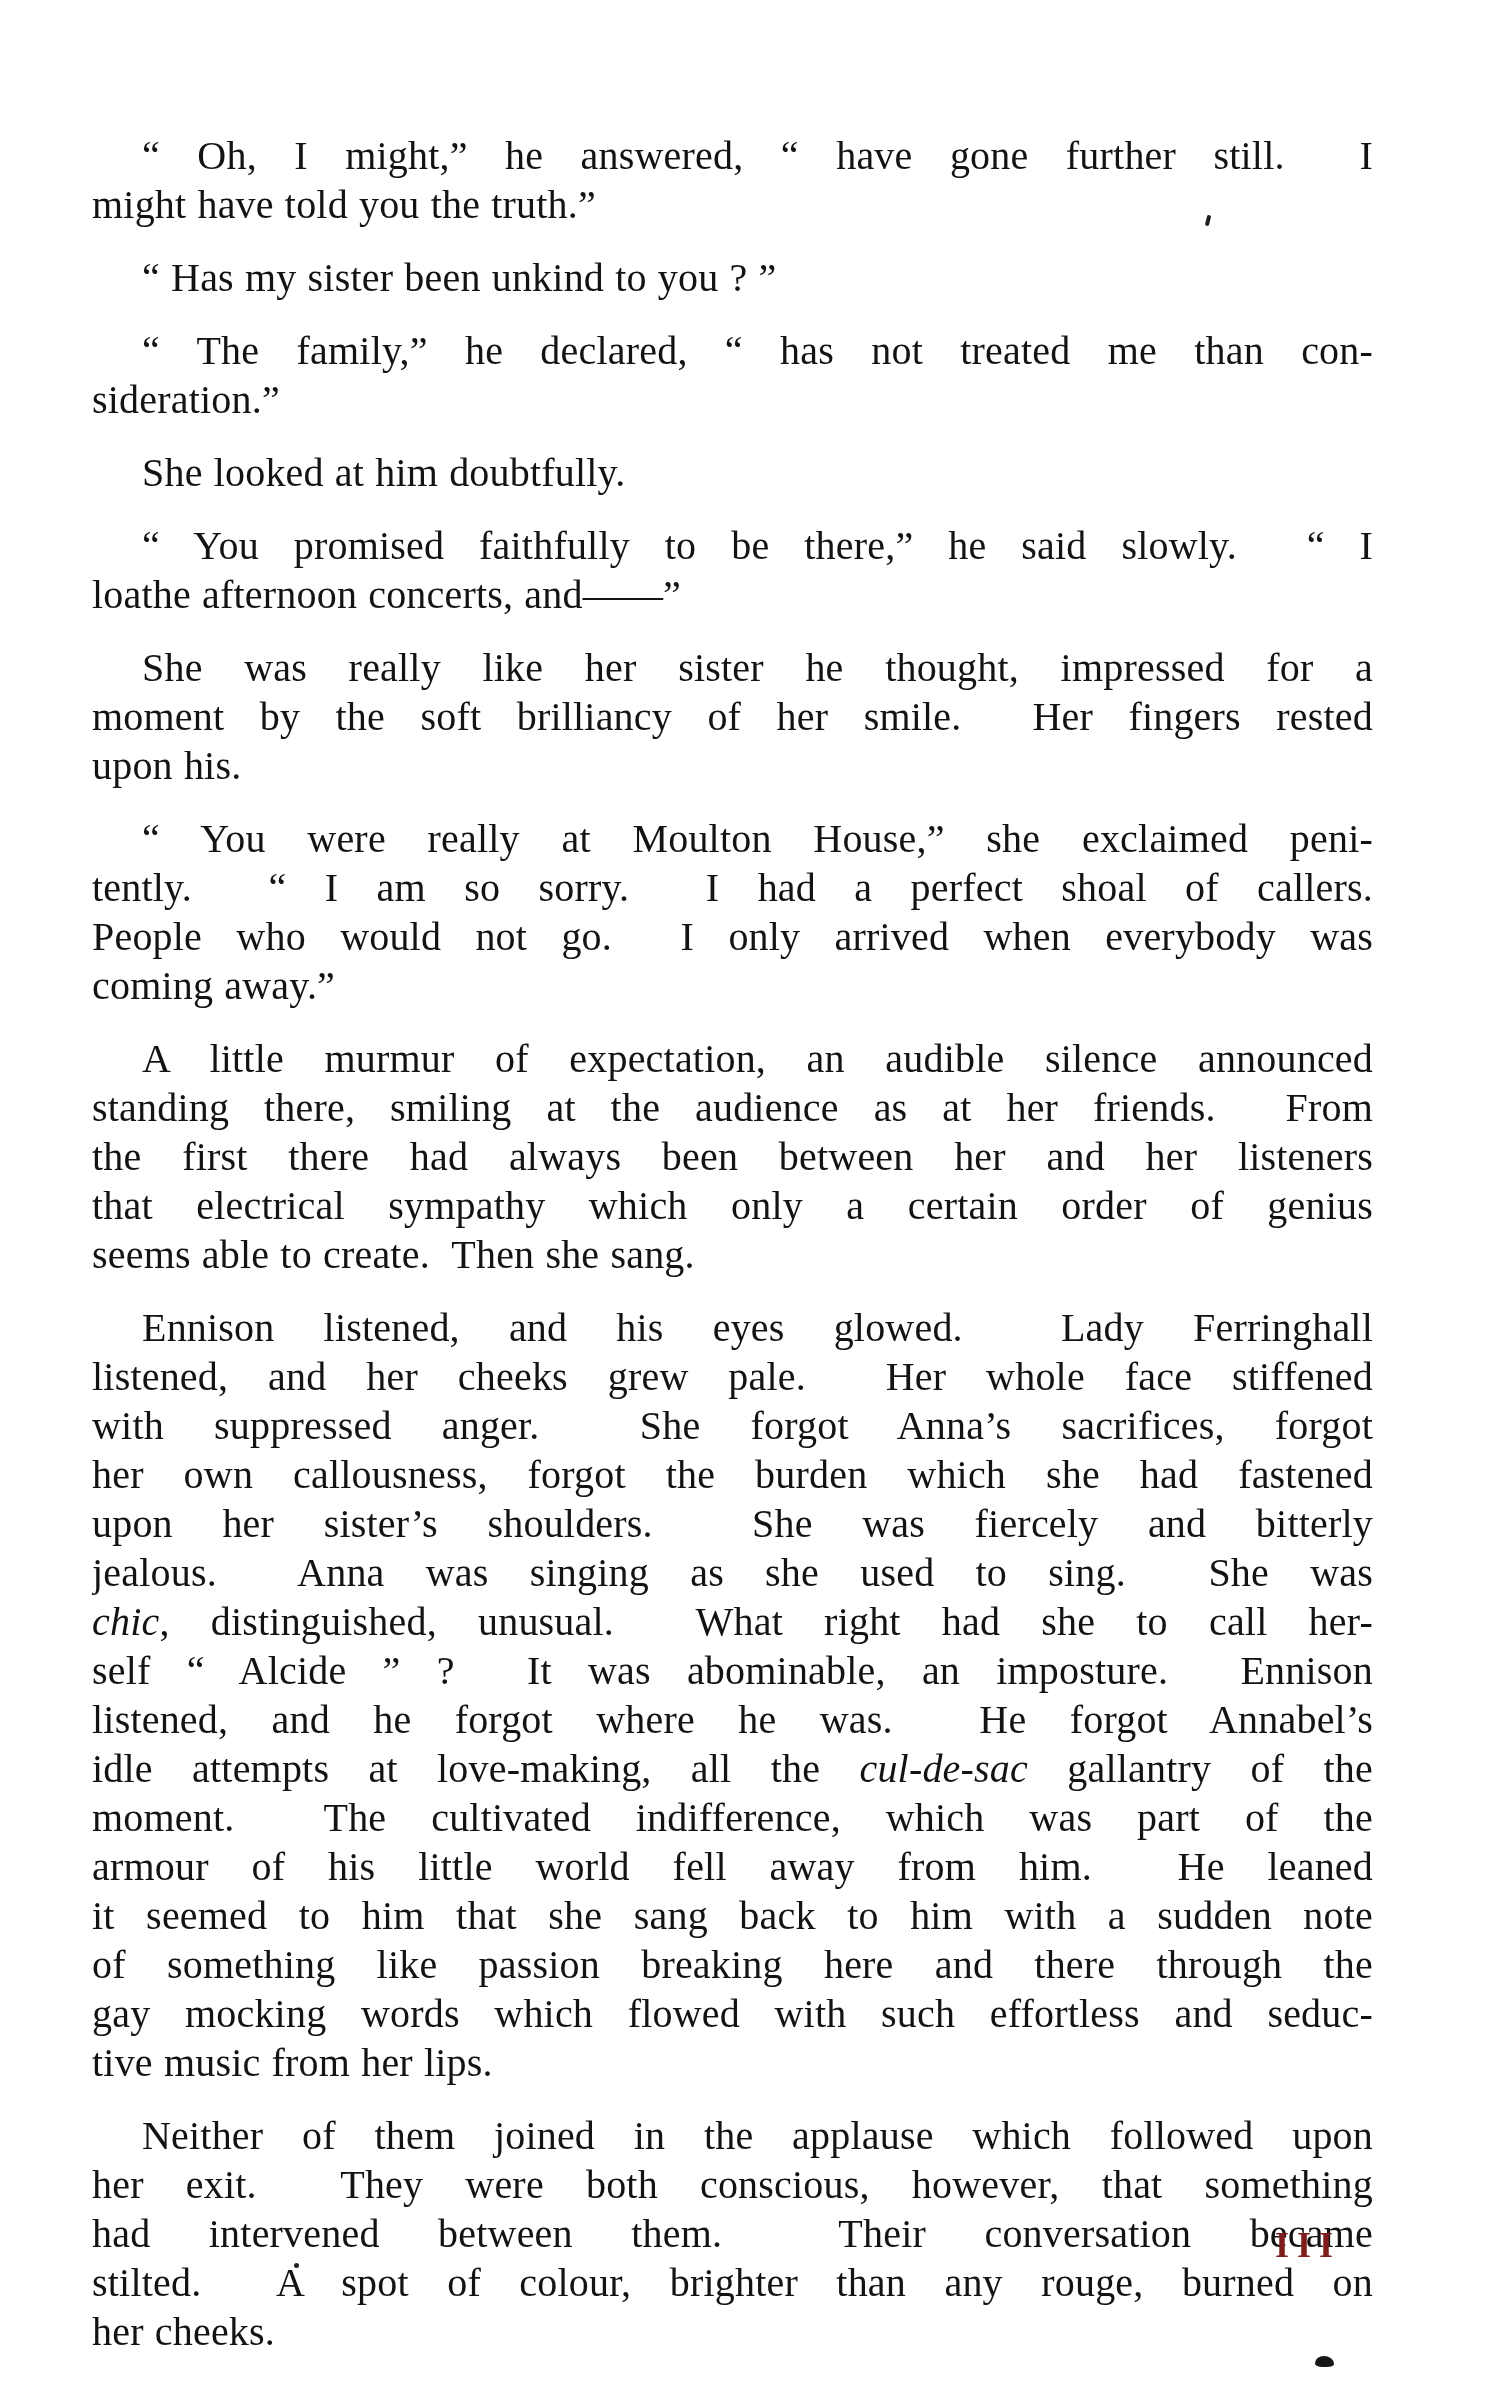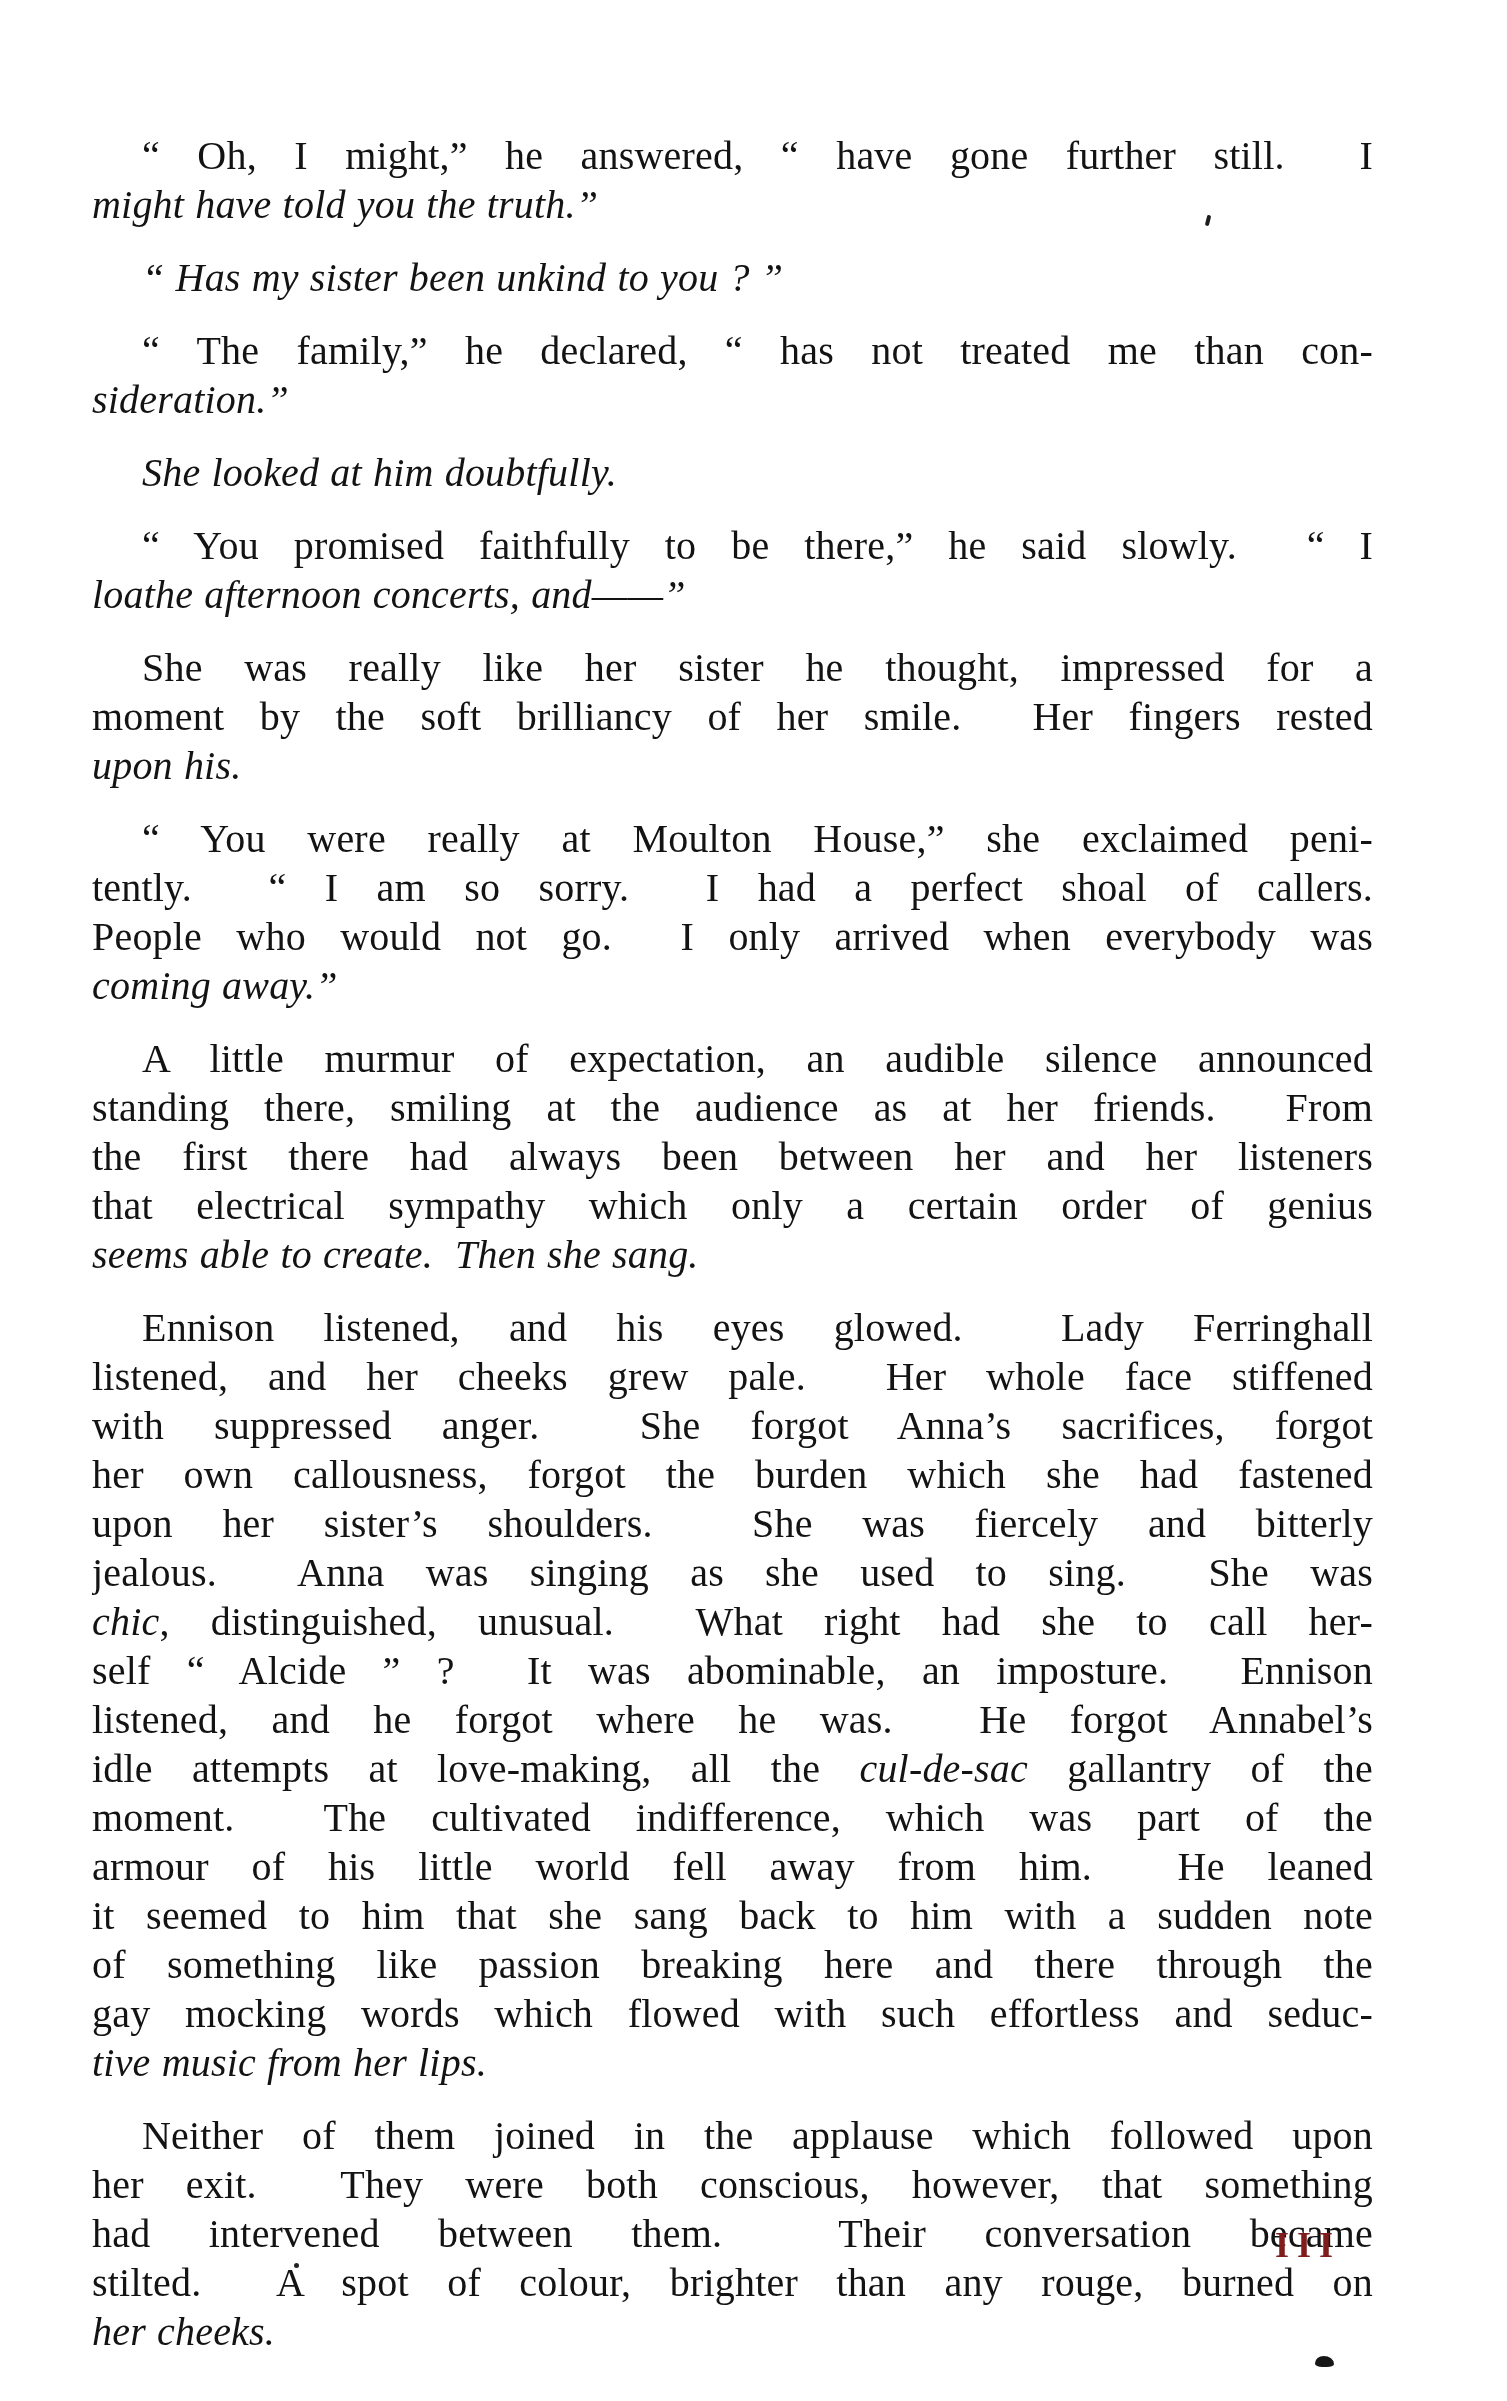--- a/index.html
+++ b/index.html
@@ -26,21 +26,20 @@
     word-spacing: 0.9px;
   }
   .line {
     text-align: justify;
     text-align-last: justify;
     overflow: hidden;
     white-space: normal;
   }
   .line.last {
     text-align-last: left;
-    font-style: italic;
   }
   .line.indent {
     text-indent: 50px;
     margin-top: 24px;
   }
   .line em {
   }
   .page-number {
     position: absolute;
     top: 2224px;

